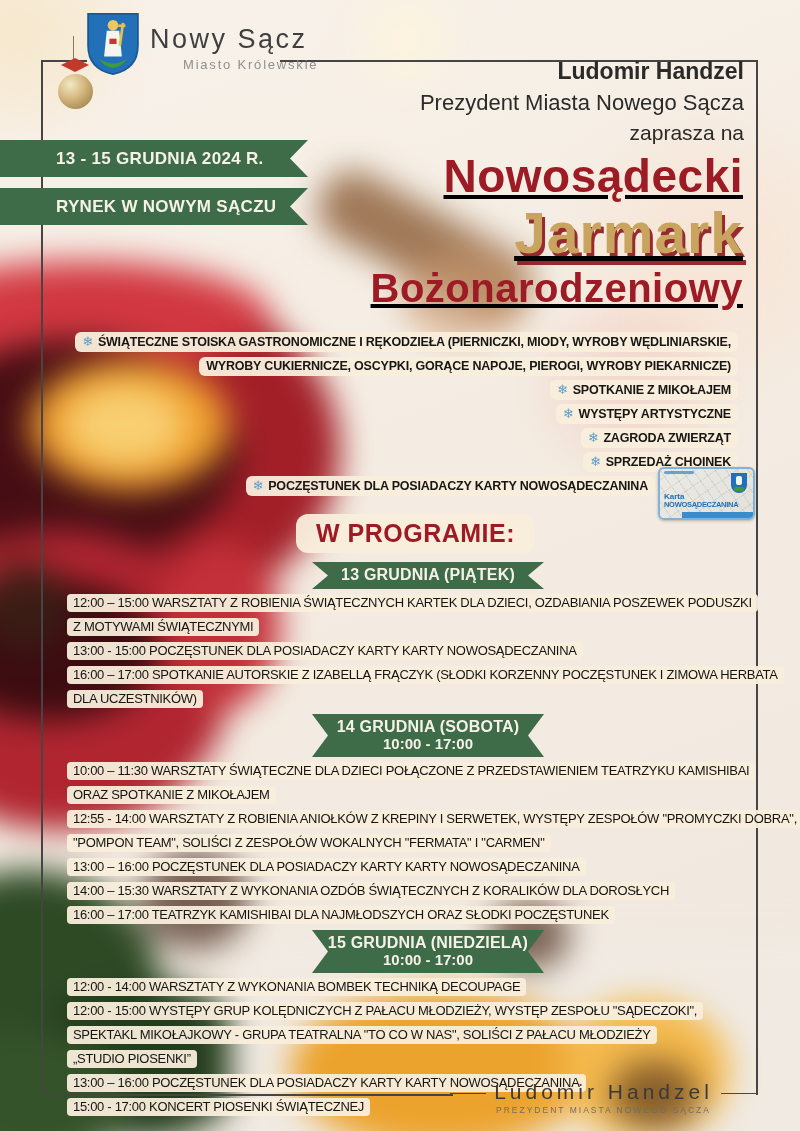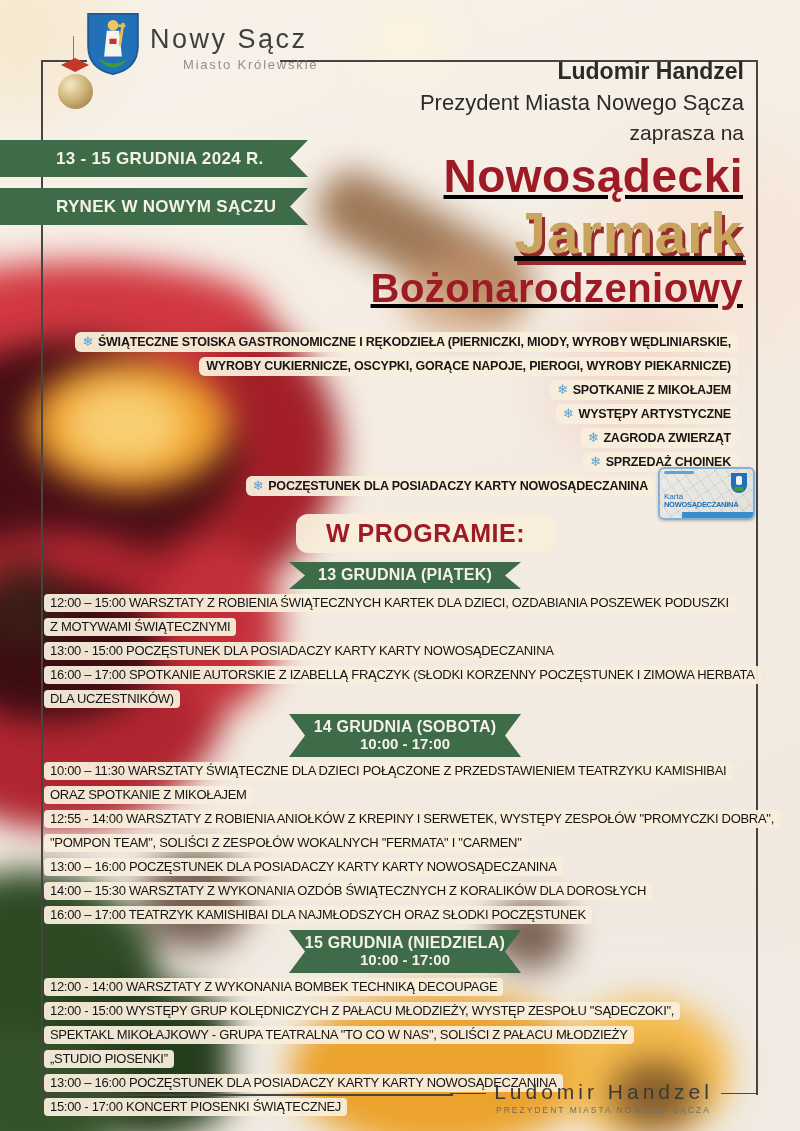--- a/index.html
+++ b/index.html
@@ -89,29 +89,29 @@
     background:linear-gradient(135deg,#eceae5 0%,#e3e1da 100%); border:2px solid #7fb3dc; border-radius:6px; overflow:hidden;
     box-shadow:0 1px 3px rgba(0,0,0,.25); }
   .kc-map { position:absolute; inset:0; background:
     repeating-linear-gradient(55deg, rgba(180,180,175,.35) 0 1px, transparent 1px 9px),
     repeating-linear-gradient(-35deg, rgba(180,180,175,.3) 0 1px, transparent 1px 12px); }
   .kc-url { position:absolute; left:4px; top:2px; width:30px; height:3px; background:#4a90c9; opacity:.8; border-radius:2px; }
   .kc-shield { position:absolute; right:6px; top:4px; width:16px; height:20px; background:#2270b8; border-radius:0 0 8px 8px; }
   .kc-shield::before { content:""; position:absolute; left:5px; top:3px; width:6px; height:9px; background:#f5f5f0; border-radius:2px; }
   .kc-shield::after { content:""; position:absolute; left:3px; bottom:2px; width:10px; height:4px; background:#3f9b3a; border-radius:2px; }
   .kc-title { position:absolute; left:4px; bottom:9px; text-align:left; color:#1f6fb5; line-height:8px; }
-  .kc-t1 { font-size:8px; font-weight:normal; }
+  .kc-t1 { font-size:8px; font-weight:bold; }
   .kc-t2 { font-size:7.5px; font-weight:bold; letter-spacing:-.3px; }
   .kc-strip { position:absolute; left:22px; right:0; bottom:0; height:6px; background:#3a8ccc; }
 
   
   .prog-heading { position:absolute; left:296px; top:514px; z-index:4; background:rgba(249,238,219,.95);
-    border-radius:12px; padding:5px 30px; font-size:25px; font-weight:bold; color:#9c1b24; letter-spacing:.5px; }
+    border-radius:12px; padding:5px 20px; font-size:25px; font-weight:bold; color:#9c1b24; letter-spacing:.5px; }
   .program { position:absolute; left:44px; top:562px; right:38px; z-index:4; }
-  .day-block { margin-bottom:6px; }
+  .day-block { margin-bottom:6px;padding-left:23px; }
   .day-banner { width:232px; margin-left:245px; margin-bottom:4px; background:#3e6b48; color:#f6f2e7;
     clip-path:polygon(0 0,100% 0,calc(100% - 16px) 50%,100% 100%,0 100%,16px 50%);
     text-align:center; padding:4px 0 5px; }
   .day-name { font-size:16px; font-weight:bold; letter-spacing:.2px; line-height:18px; }
   .day-hours { font-size:15px; font-weight:bold; line-height:16px; }
   .prog-line { margin-bottom:5px; white-space:nowrap; }
   .prog-pill { display:inline-block; padding:1px 6px; border-radius:4px; font-size:13px; line-height:16px; color:#141414; letter-spacing:-.3px; }
   .prog-pill .b { font-weight:normal; }
   .prog-pill .r { font-weight:normal; }
 

